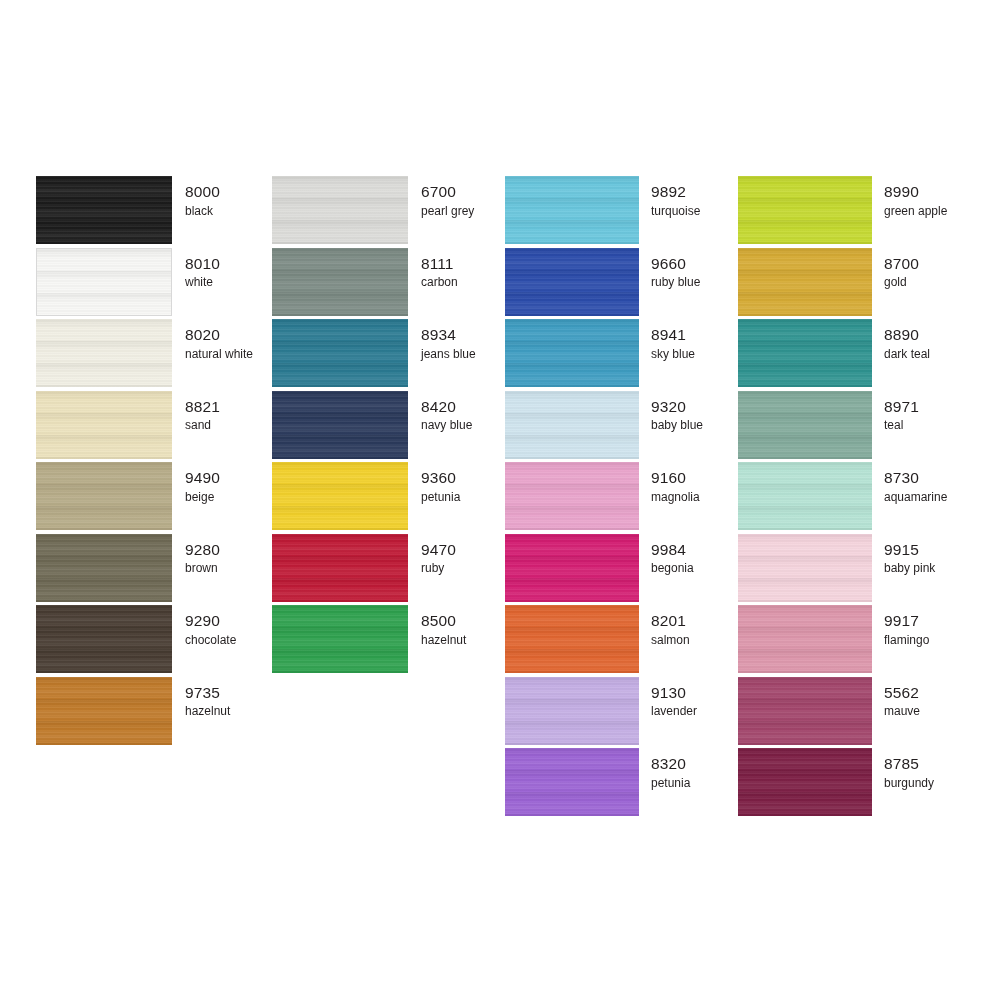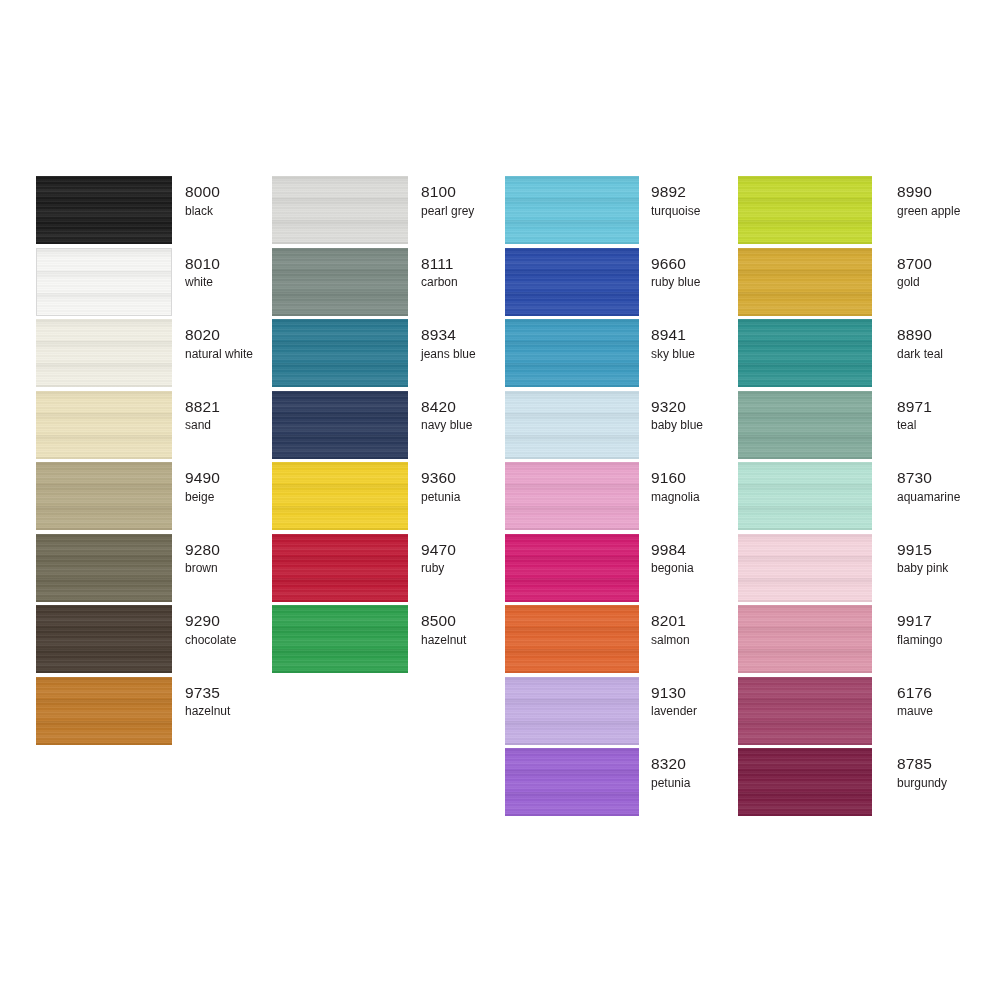--- a/index.html
+++ b/index.html
@@ -76,21 +76,21 @@
 
   .label {
     position: absolute;
     top: 8px;
     line-height: 1.0;
     white-space: nowrap;
   }
   .col-1 .label { left: 149px; }
   .col-2 .label { left: 149px; }
   .col-3 .label { left: 146px; }
-  .col-4 .label { left: 159px; }
+  .col-4 .label { left: 146px; }
 
   .code {
     display: block;
     font-size: 15.5px;
     letter-spacing: 0.1px;
     color: #231f20;
     margin-bottom: 5px;
   }
   .name {
     display: block;
@@ -157,21 +157,21 @@
         <div class="label">
           <span class="code">9735</span>
           <span class="name">hazelnut</span>
         </div>
       </div>
     </div>
     <div class="column col-2">
       <div class="swatch-row">
         <div class="swatch" style="background-color: rgb(220, 220, 217);"></div>
         <div class="label">
-          <span class="code">8100</span>
+          <span class="code">6700</span>
           <span class="name">pearl grey</span>
         </div>
       </div>
       <div class="swatch-row">
         <div class="swatch" style="background-color: rgb(124, 139, 132);"></div>
         <div class="label">
           <span class="code">8111</span>
           <span class="name">carbon</span>
         </div>
       </div>
@@ -322,21 +322,21 @@
       <div class="swatch-row">
         <div class="swatch" style="background-color: rgb(221, 150, 171);"></div>
         <div class="label">
           <span class="code">9917</span>
           <span class="name">flamingo</span>
         </div>
       </div>
       <div class="swatch-row">
         <div class="swatch" style="background-color: rgb(162, 69, 107);"></div>
         <div class="label">
-          <span class="code">6176</span>
+          <span class="code">5562</span>
           <span class="name">mauve</span>
         </div>
       </div>
       <div class="swatch-row">
         <div class="swatch" style="background-color: rgb(125, 31, 69);"></div>
         <div class="label">
           <span class="code">8785</span>
           <span class="name">burgundy</span>
         </div>
       </div>

